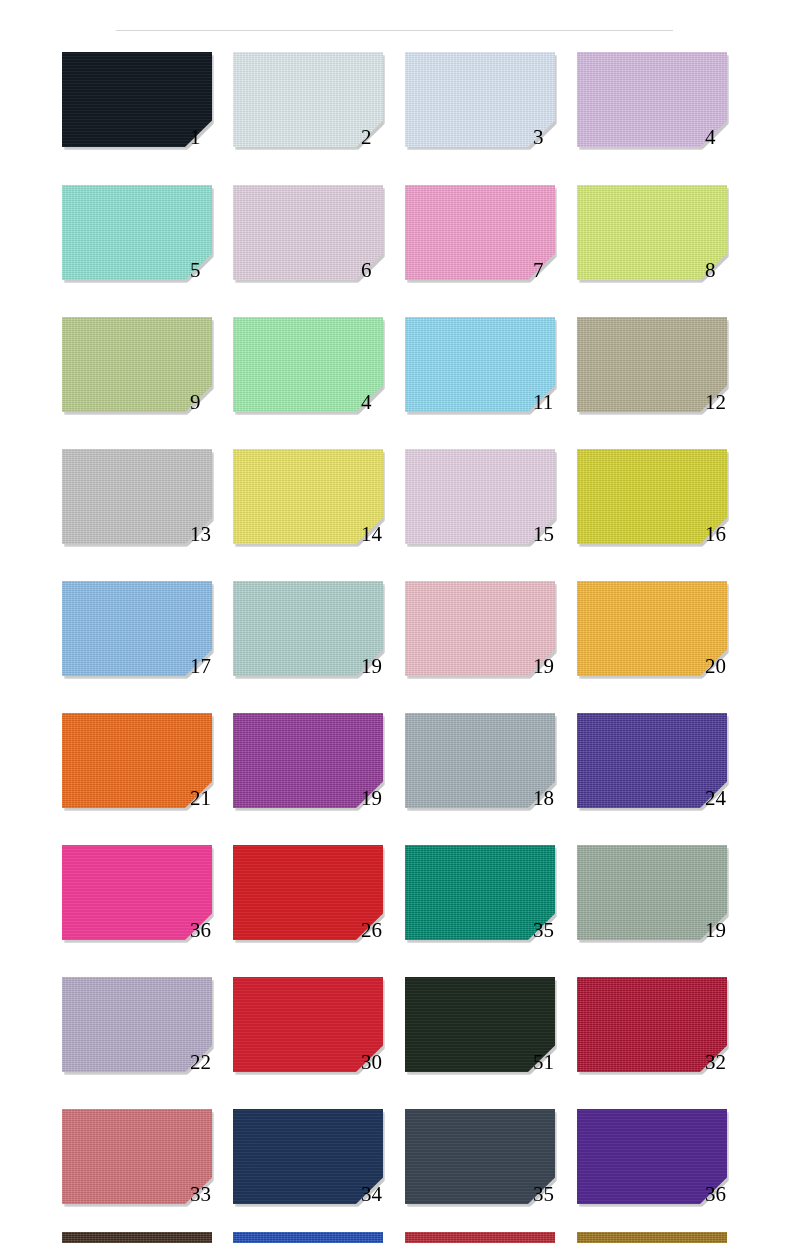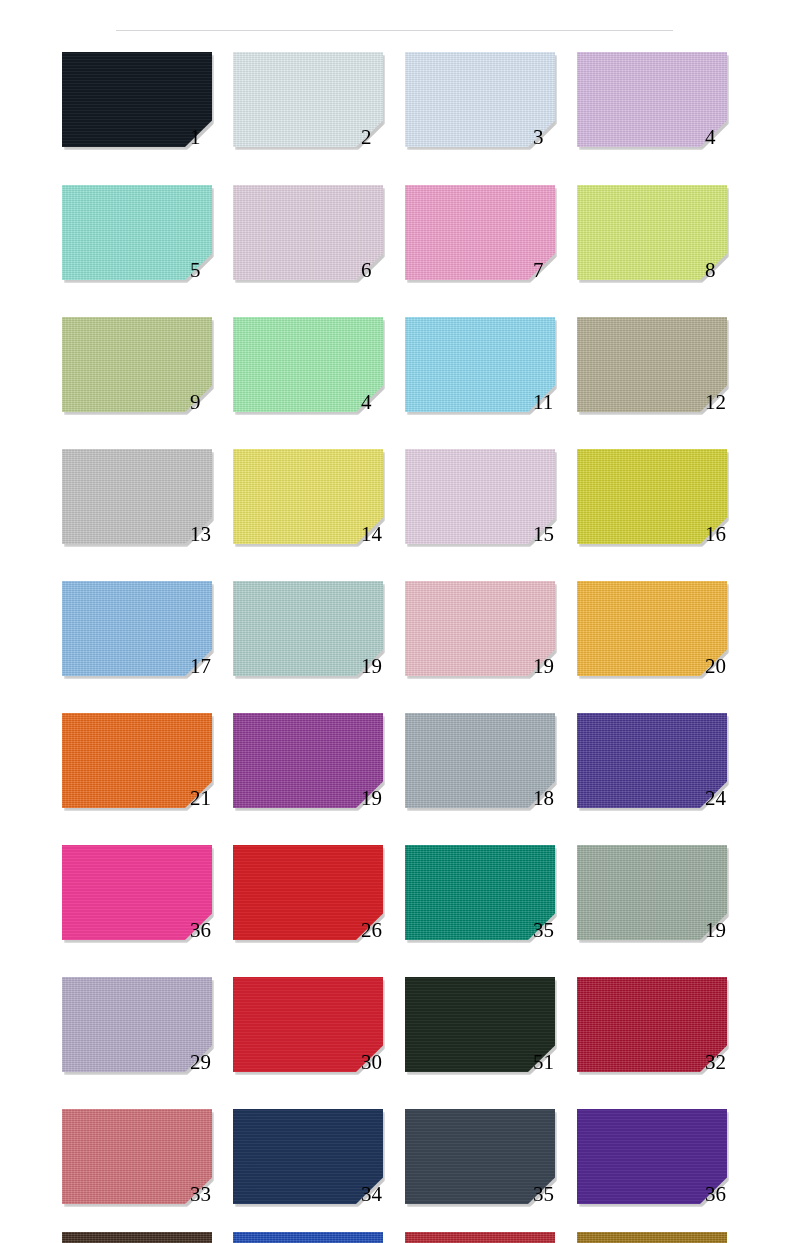--- a/index.html
+++ b/index.html
@@ -267,21 +267,21 @@
         <div class="num">35</div>
       </div>
       <div class="cell" style="left: 577px; top: 845px; width: 196px;">
         <div class="shadow"></div>
         <div class="swatch" style="background: rgb(154, 171, 157);"></div>
         <div class="num">19</div>
       </div>
       <div class="cell" style="left: 62px; top: 977px; width: 196px;">
         <div class="shadow"></div>
         <div class="swatch" style="background: rgb(179, 170, 198);"></div>
-        <div class="num">29</div>
+        <div class="num">22</div>
       </div>
       <div class="cell" style="left: 233px; top: 977px; width: 196px;">
         <div class="shadow"></div>
         <div class="swatch smooth" style="background: rgb(207, 33, 48);"></div>
         <div class="num">30</div>
       </div>
       <div class="cell" style="left: 405px; top: 977px; width: 196px;">
         <div class="shadow"></div>
         <div class="swatch smooth" style="background: rgb(30, 42, 32);"></div>
         <div class="num">51</div>

